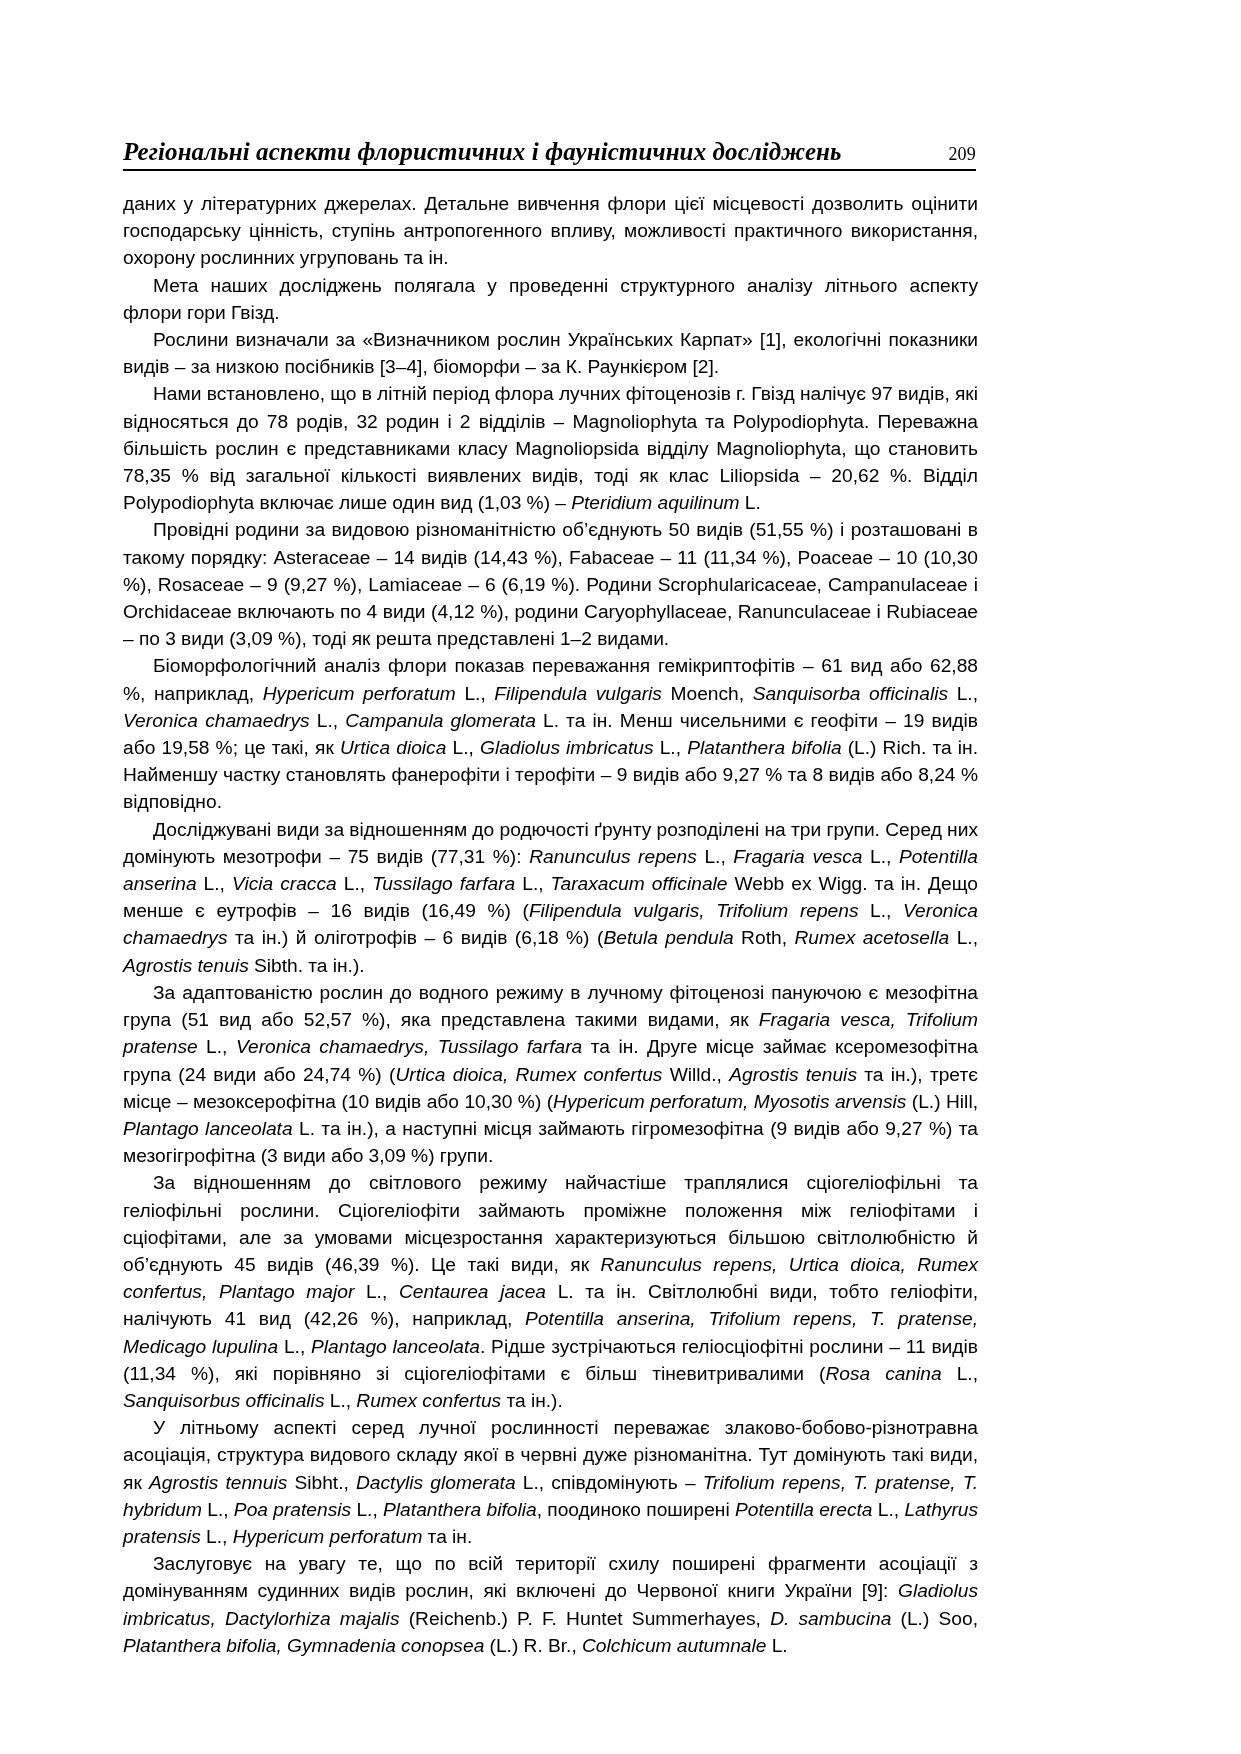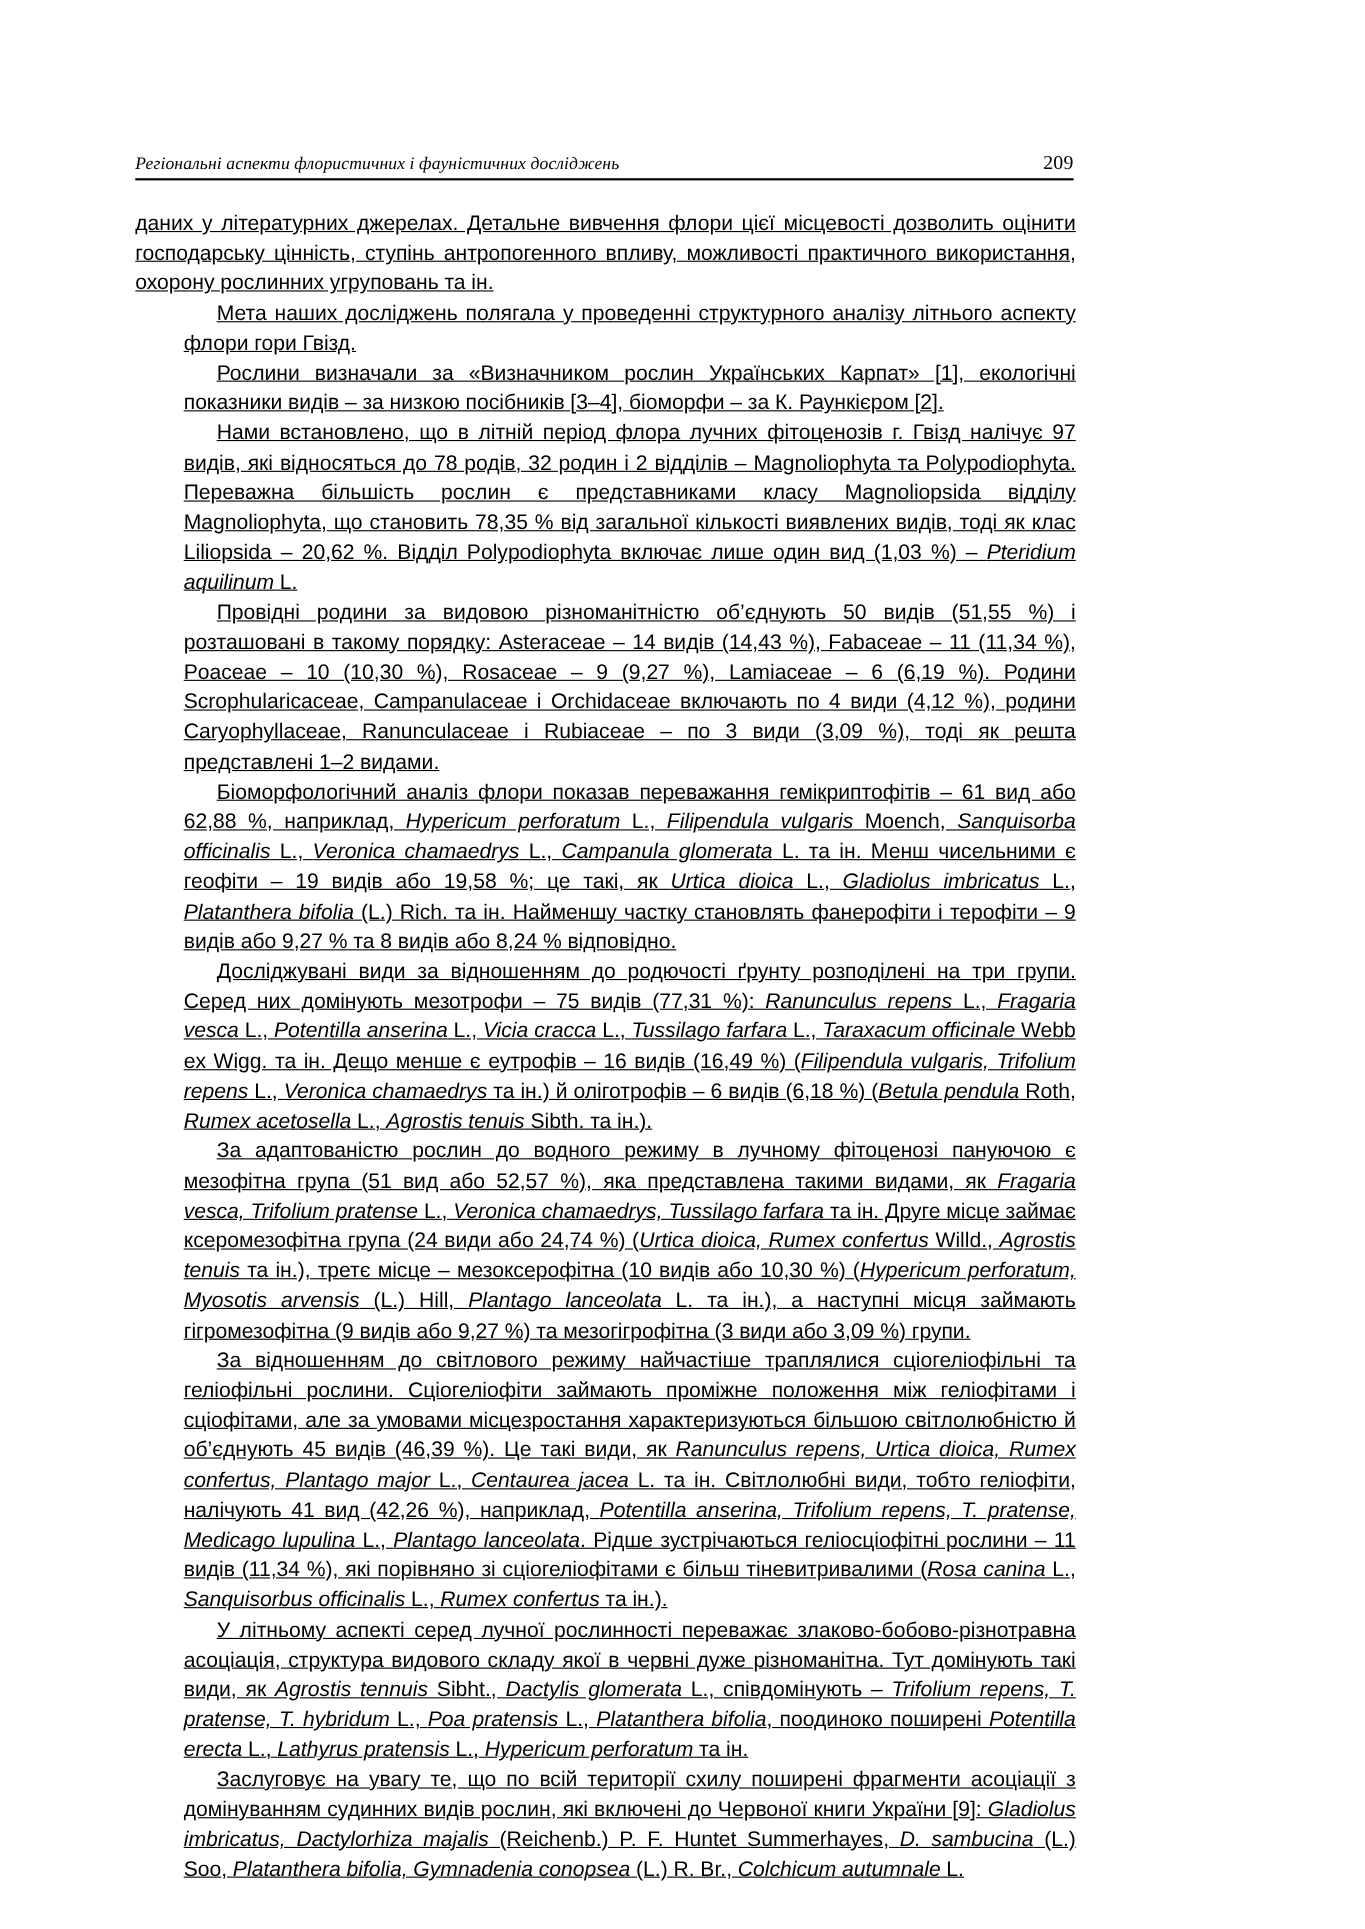--- a/index.html
+++ b/index.html
@@ -31,23 +31,24 @@
     width: 853px;
     display: flex;
     align-items: baseline;
     justify-content: space-between;
     border-bottom: 2px solid #000000;
     padding-bottom: 3px;
   }
   .header-title {
     font-family: "Liberation Serif", serif;
     font-style: italic;
-    font-size: 16px;
+    font-size: 25px;
     letter-spacing: 0.1px;
     white-space: nowrap;
+    font-weight: bold;
   }
   .header-page-number {
     font-family: "Liberation Serif", serif;
     font-size: 18px;
     font-style: normal;
     letter-spacing: 0.2px;
   }
   .body-text {
     position: absolute;
     left: 123px;
@@ -55,25 +56,23 @@
     width: 855px;
     font-size: 19.2px;
     line-height: 27.2px;
     text-align: justify;
     text-justify: inter-word;
     word-spacing: -0.1px;
   }
   .body-text p {
     margin: 0;
     text-indent: 0;
-    text-decoration: underline;
   }
   .body-text p.indent {
     text-indent: 30px;
-    margin-left: 44px;
   }
   .body-text i {
     font-style: italic;
   }
 </style>
 </head>
 <body>
 
 <div class="page">
 

